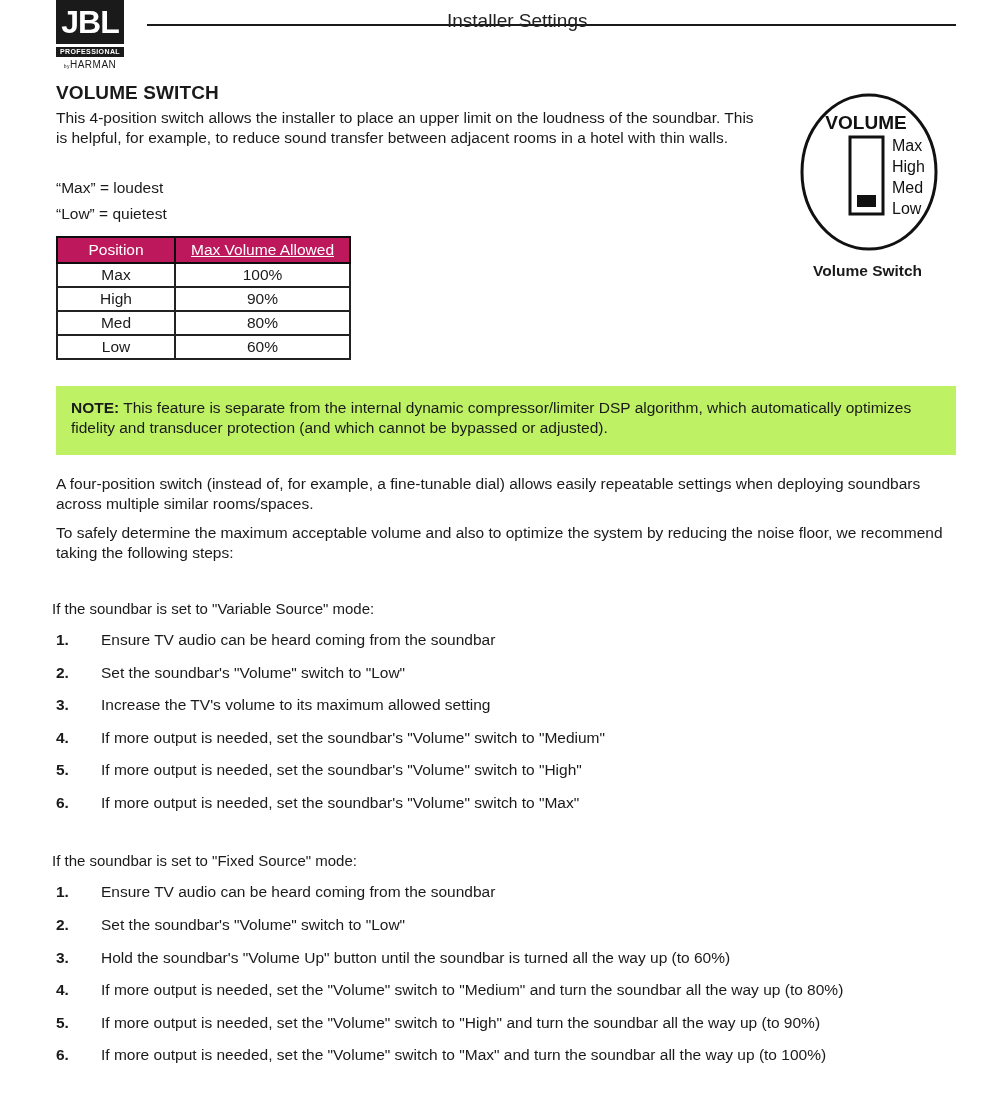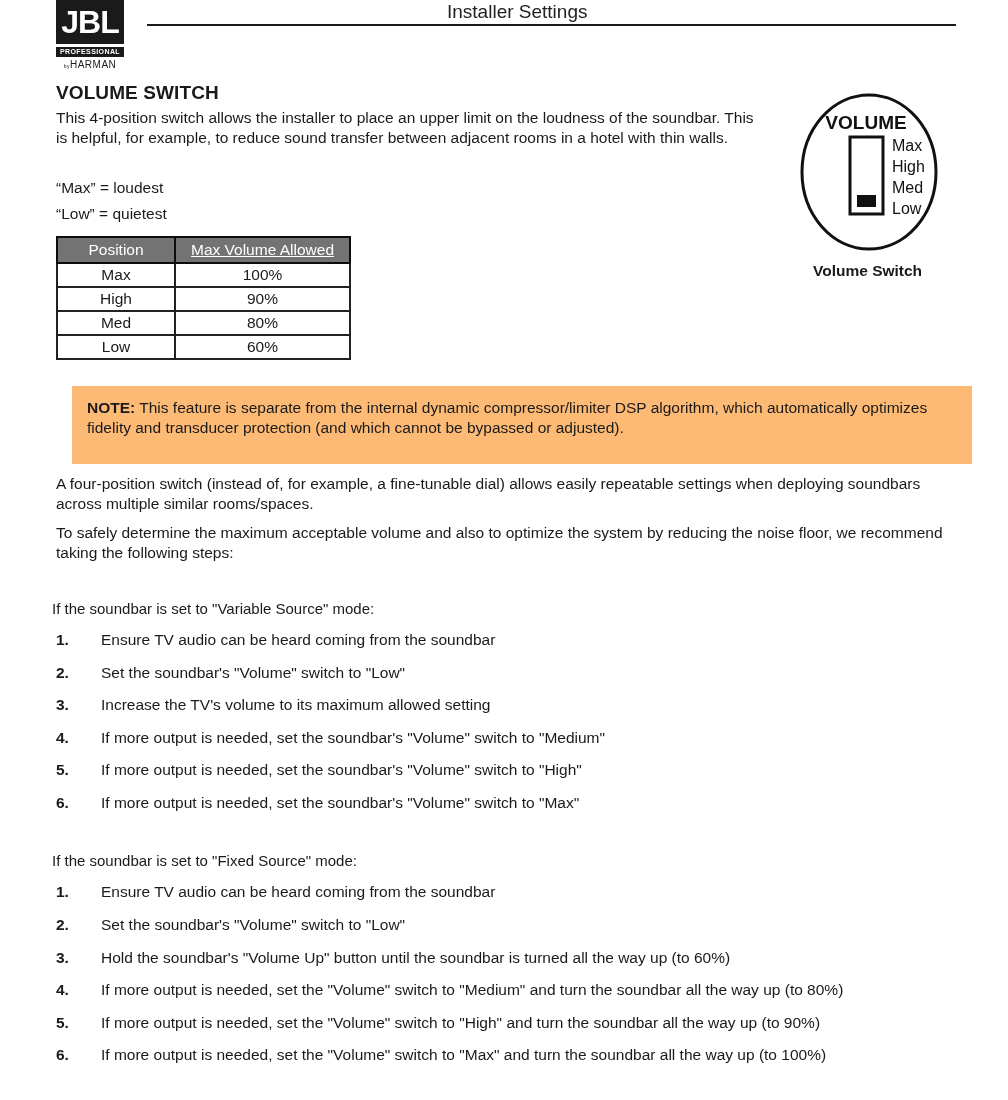--- a/index.html
+++ b/index.html
@@ -11,42 +11,42 @@
   .logo { left:56px; top:0; width:68px; height:72px; }
   .logo-box { position:absolute; left:0; top:0; width:68px; height:44px; background:#1a1a1a;
               color:#fff; font-family:"Liberation Sans", sans-serif; font-weight:bold; font-size:32px;
               letter-spacing:-1px; display:flex; align-items:center; justify-content:center; }
   .logo-pro { position:absolute; left:0; top:47px; width:68px; height:10px; background:#1a1a1a; color:#fff;
               font-size:7px; font-weight:bold; letter-spacing:0.4px; text-align:center; line-height:10px; }
   .logo-harman { position:absolute; left:0; top:59px; width:68px; font-size:10px; letter-spacing:0.5px;
                  text-align:center; color:#1a1a1a; }
   .logo-harman small { font-size:5px; }
   .header-rule { left:147px; top:24px; width:809px; height:2px; background:#1a1a1a; }
-  .header-title { left:447px; top:1px; font-size:19px; color:#222; }
+  .header-title { left:447px; top:10px; font-size:19px; color:#222; }
 
   
   .section-title { left:56px; top:82px; font-size:19px; font-weight:bold; letter-spacing:0.1px; }
   .para { left:56px; font-size:15.5px; line-height:20px; }
   .p-intro { top:108px; width:710px; }
   .eq1 { top:178px;text-align:right; }
   .eq2 { top:204px; }
 
   
   table.vol { position:absolute; left:56px; top:236px; border-collapse:collapse; font-size:15.5px; }
-  table.vol th { background:#737373; color:#fff; font-weight:normal; height:24px; padding:0; border:2px solid #0d0d0d; }
+  table.vol th { background:#be185d; color:#fff; font-weight:normal; height:24px; padding:0; border:2px solid #0d0d0d; }
   table.vol td { border:2px solid #222; height:22px; text-align:center; padding:0; }
   table.vol .c1 { width:116px; }
   table.vol .c2 { width:173px;text-decoration:underline; }
 
   
   .diagram { left:800px; top:92px; width:138px; height:160px; }
   .diagram-caption { left:813px; top:262px; font-size:15.5px; font-weight:bold; }
 
   
-  .note { left:56px; top:386px; width:900px; height:78px; background:#fdba74;margin-left:16px; }
+  .note { left:56px; top:386px; width:900px; height:69px; background:#bef264; }
   .note-text { position:absolute; left:15px; top:12px; width:870px; font-size:15.5px; line-height:20px; }
   .note-text b { font-weight:bold; }
 
   .p-four { top:474px; width:900px; }
   .p-safe { top:523px; width:900px; }
 
   .mode-label { left:52px; font-size:15px; }
   .step { left:56px; font-size:15.5px; height:20px; }
   .step .num { position:absolute; left:0; top:0; font-weight:bold; }
   .step .txt { position:absolute; left:45px; top:0; white-space:nowrap; }

